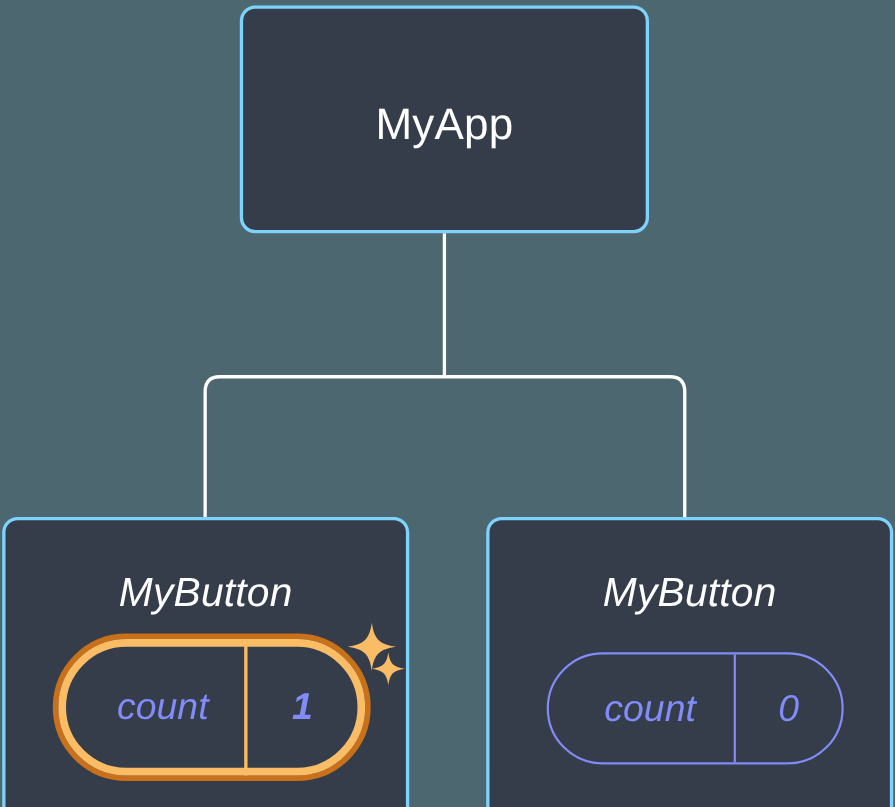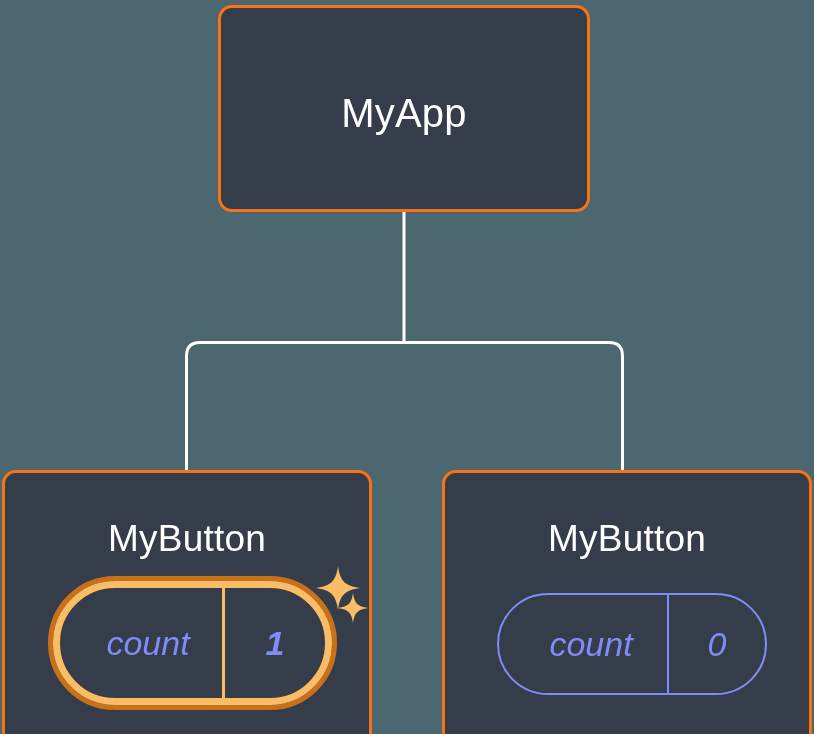--- a/index.html
+++ b/index.html
@@ -23,21 +23,21 @@
   #edges {
     position: absolute;
     left: 0;
     top: 0;
     width: 814px;
     height: 734px;
   }
   .node {
     position: absolute;
     background: #353d4a;
-    border: 3px solid #f97316;
+    border: 3px solid #7dd3fc;
     border-radius: 14px;
     box-sizing: border-box;
     z-index: 2;
   }
   #node-root {
     left: 218px;
     top: 5px;
     width: 372px;
     height: 207px;
   }
@@ -63,20 +63,21 @@
     letter-spacing: 0.2px;
     white-space: nowrap;
   }
   #node-root .node-title {
     top: 83px;
     font-size: 40px;
   }
   .child-title {
     top: 45px;
     font-size: 37px;
+    font-style: italic;
   }
   
   .pill {
     position: absolute;
     box-sizing: border-box;
     display: flex;
     align-items: stretch;
     font-style: italic;
   }
   .pill-cell {

